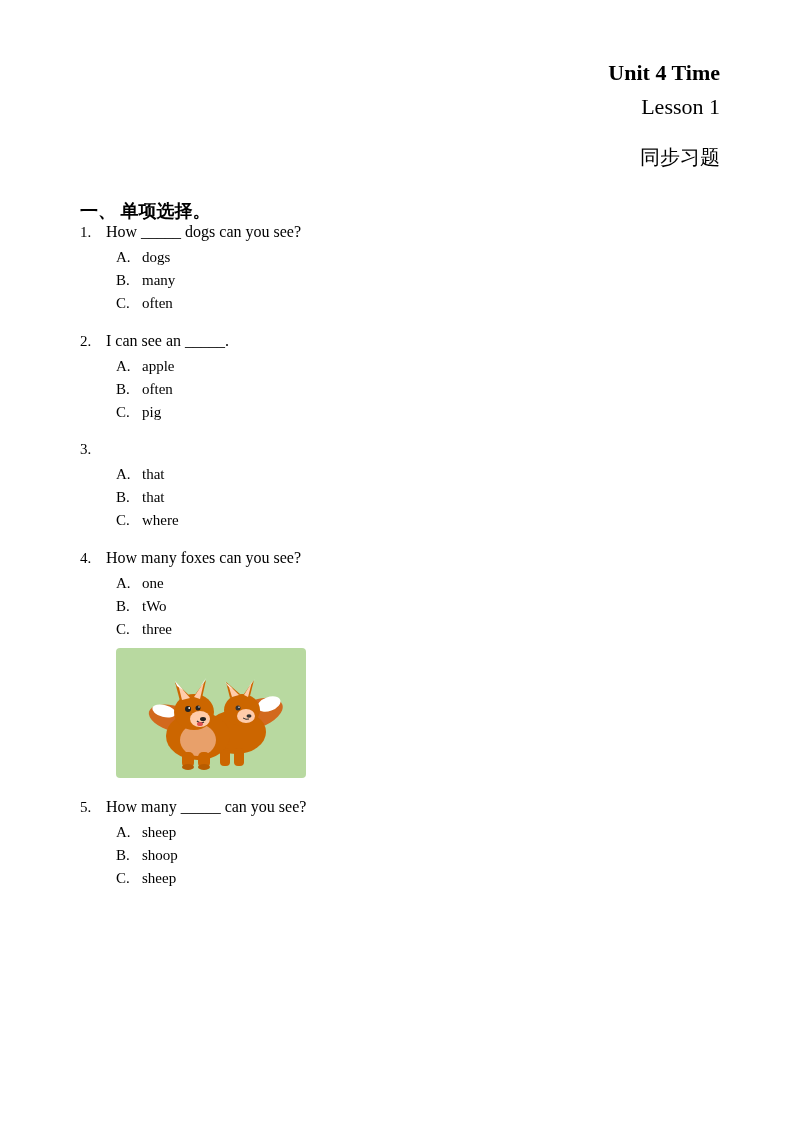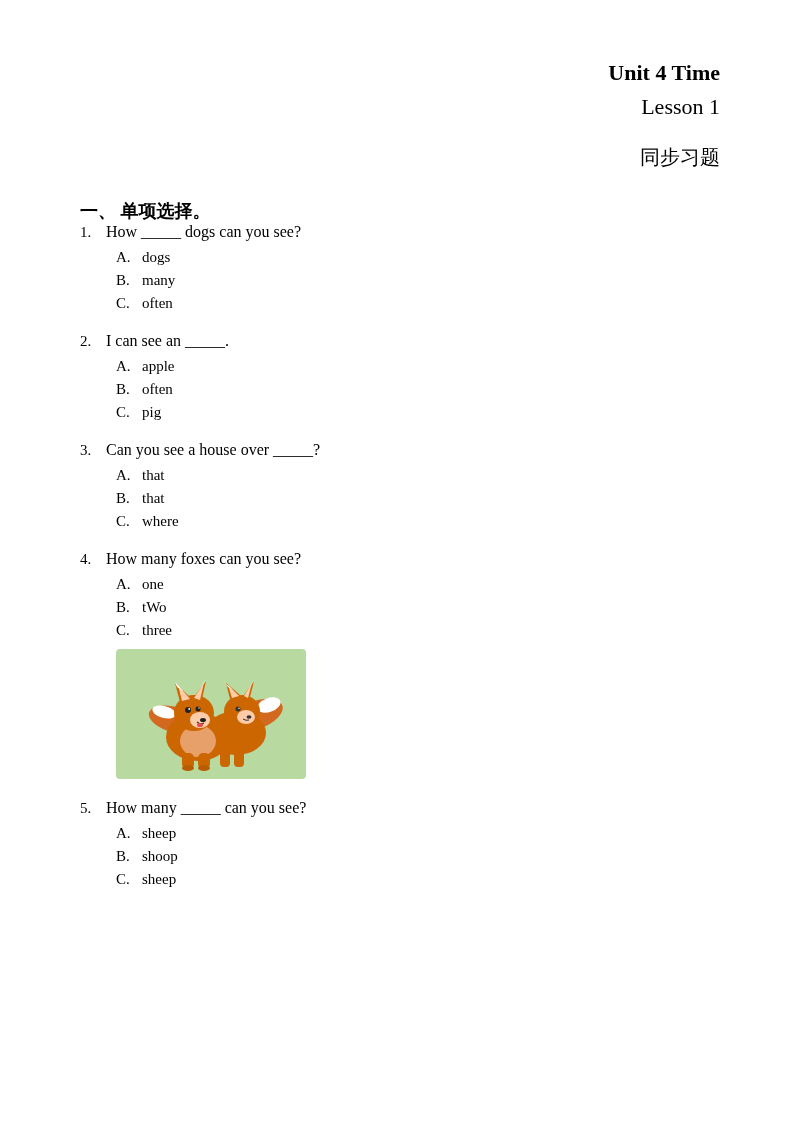--- a/index.html
+++ b/index.html
@@ -134,21 +134,20 @@
         </div>
         <div class="option-item">
           <span class="option-letter">C.</span>
           <span>pig</span>
         </div>
       </div>
     </div>
     <div class="question-block">
       <div class="question-text">
         <span class="question-number">3.</span>
-        <span>Can you see a house over _____?</span>
       </div>
       <div class="options">
         <div class="option-item">
           <span class="option-letter">A.</span>
           <span>that</span>
         </div>
         <div class="option-item">
           <span class="option-letter">B.</span>
           <span>that</span>
         </div>

